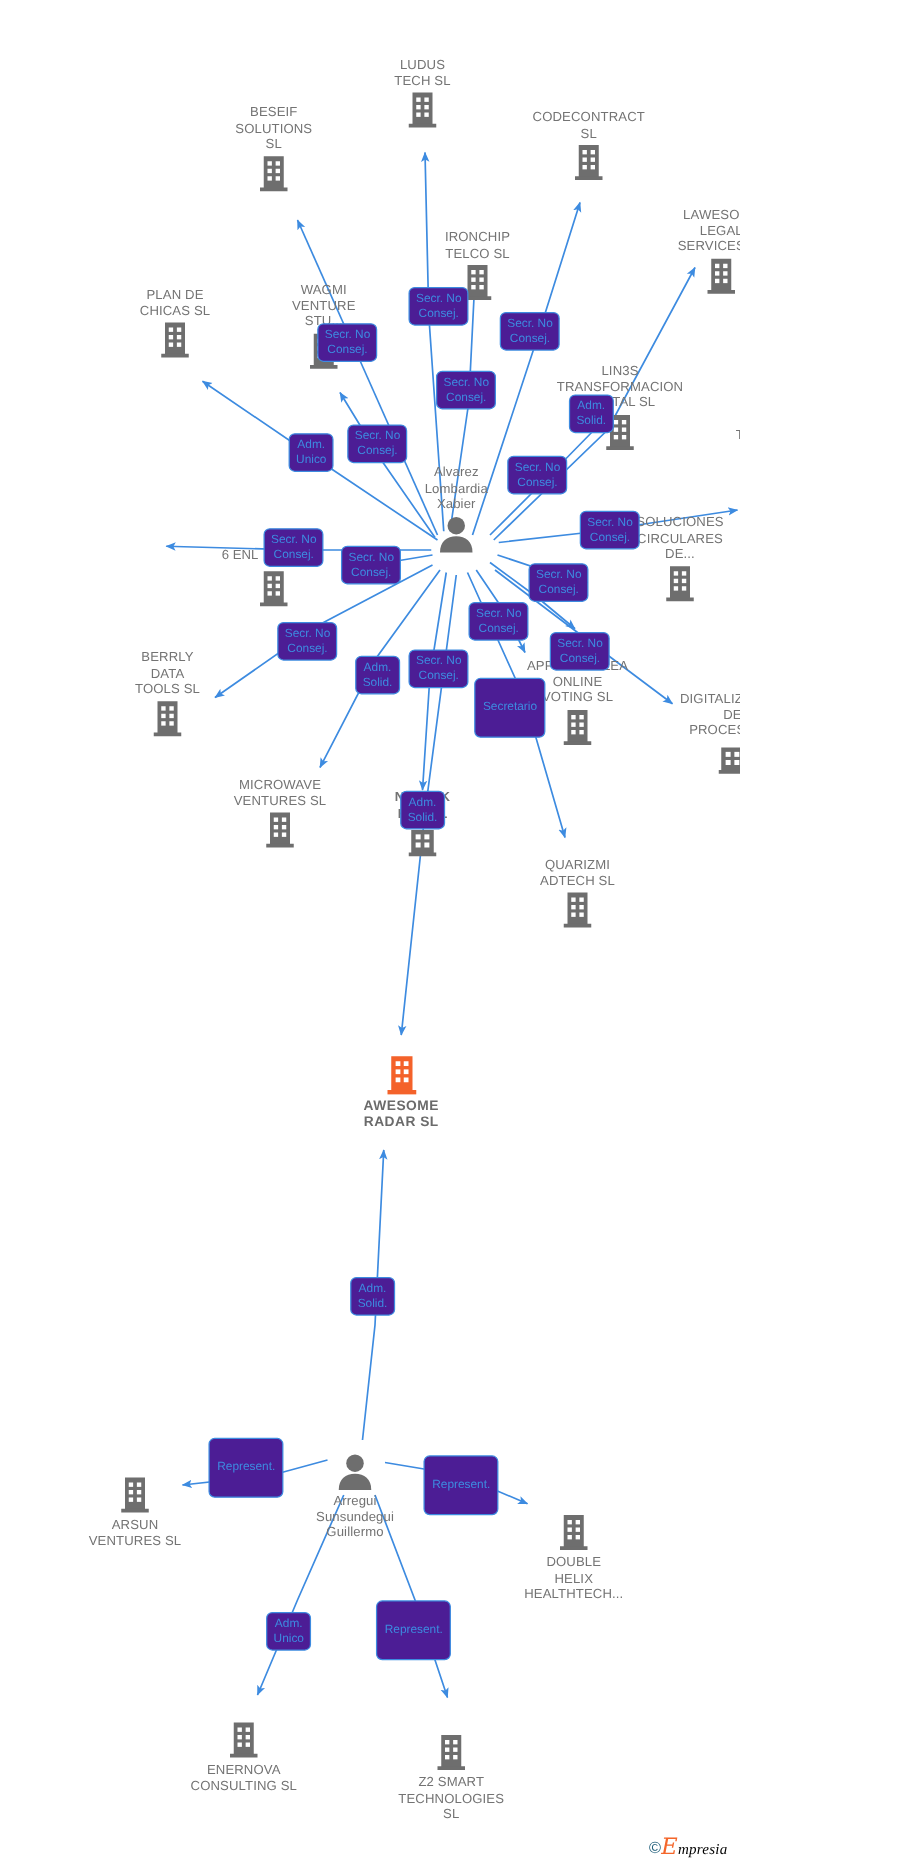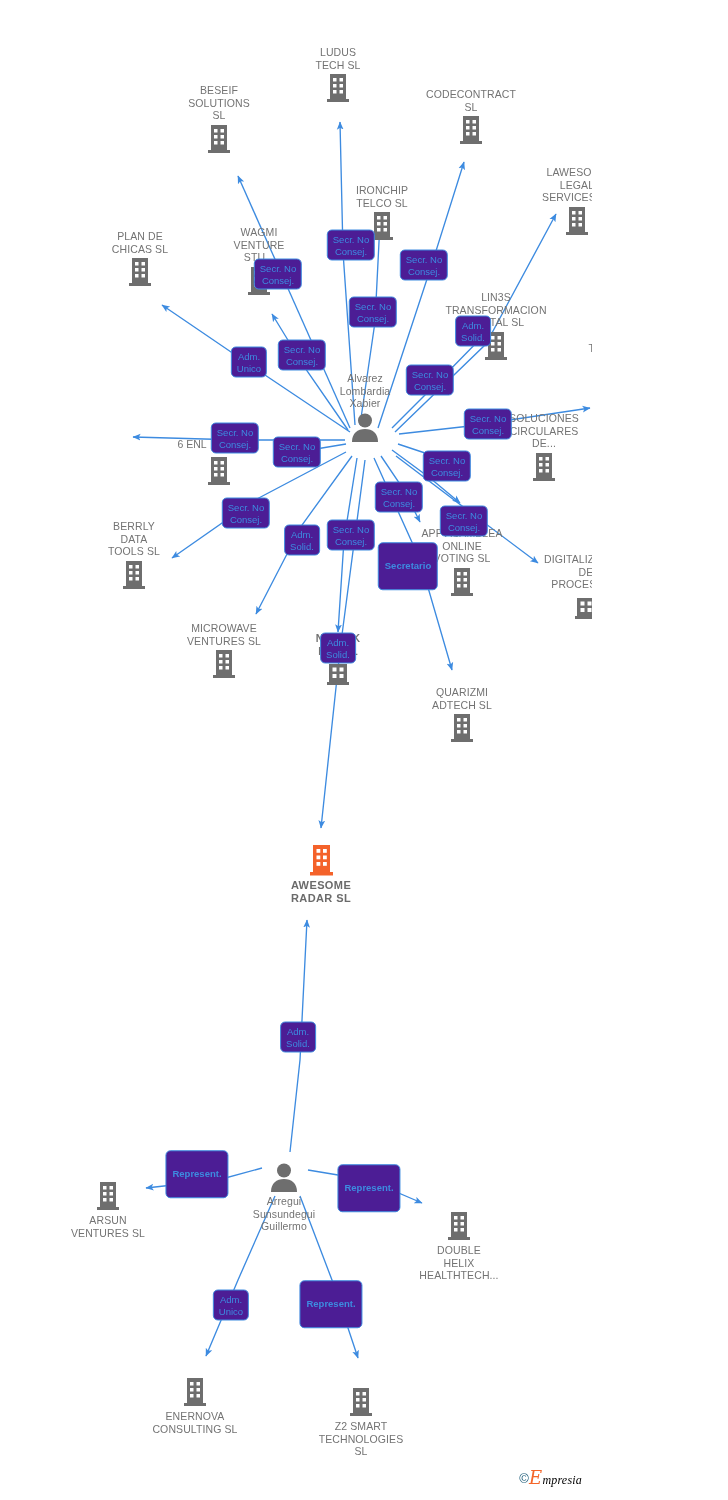--- a/index.html
+++ b/index.html
@@ -57,21 +57,21 @@
     border: 1.2px solid #3d8be0;
     border-radius: 5px;
     color: #3d8be0;
     font-size: 9.5px;
     line-height: 11.5px;
     text-align: center;
     padding: 3px 5px;
     white-space: pre-line;
     box-sizing: border-box;
   }
-  .reltag.wide { padding: 17px 6px; font-weight: bold; }
+  .reltag.wide { padding: 17px 6px; }
   .hint {
     position: absolute;
     transform: translate(-50%, -50%);
     font-size: 10.5px;
     color: #737373;
     white-space: nowrap;
   }
   .watermark {
     position: absolute;
     right: 10px;

